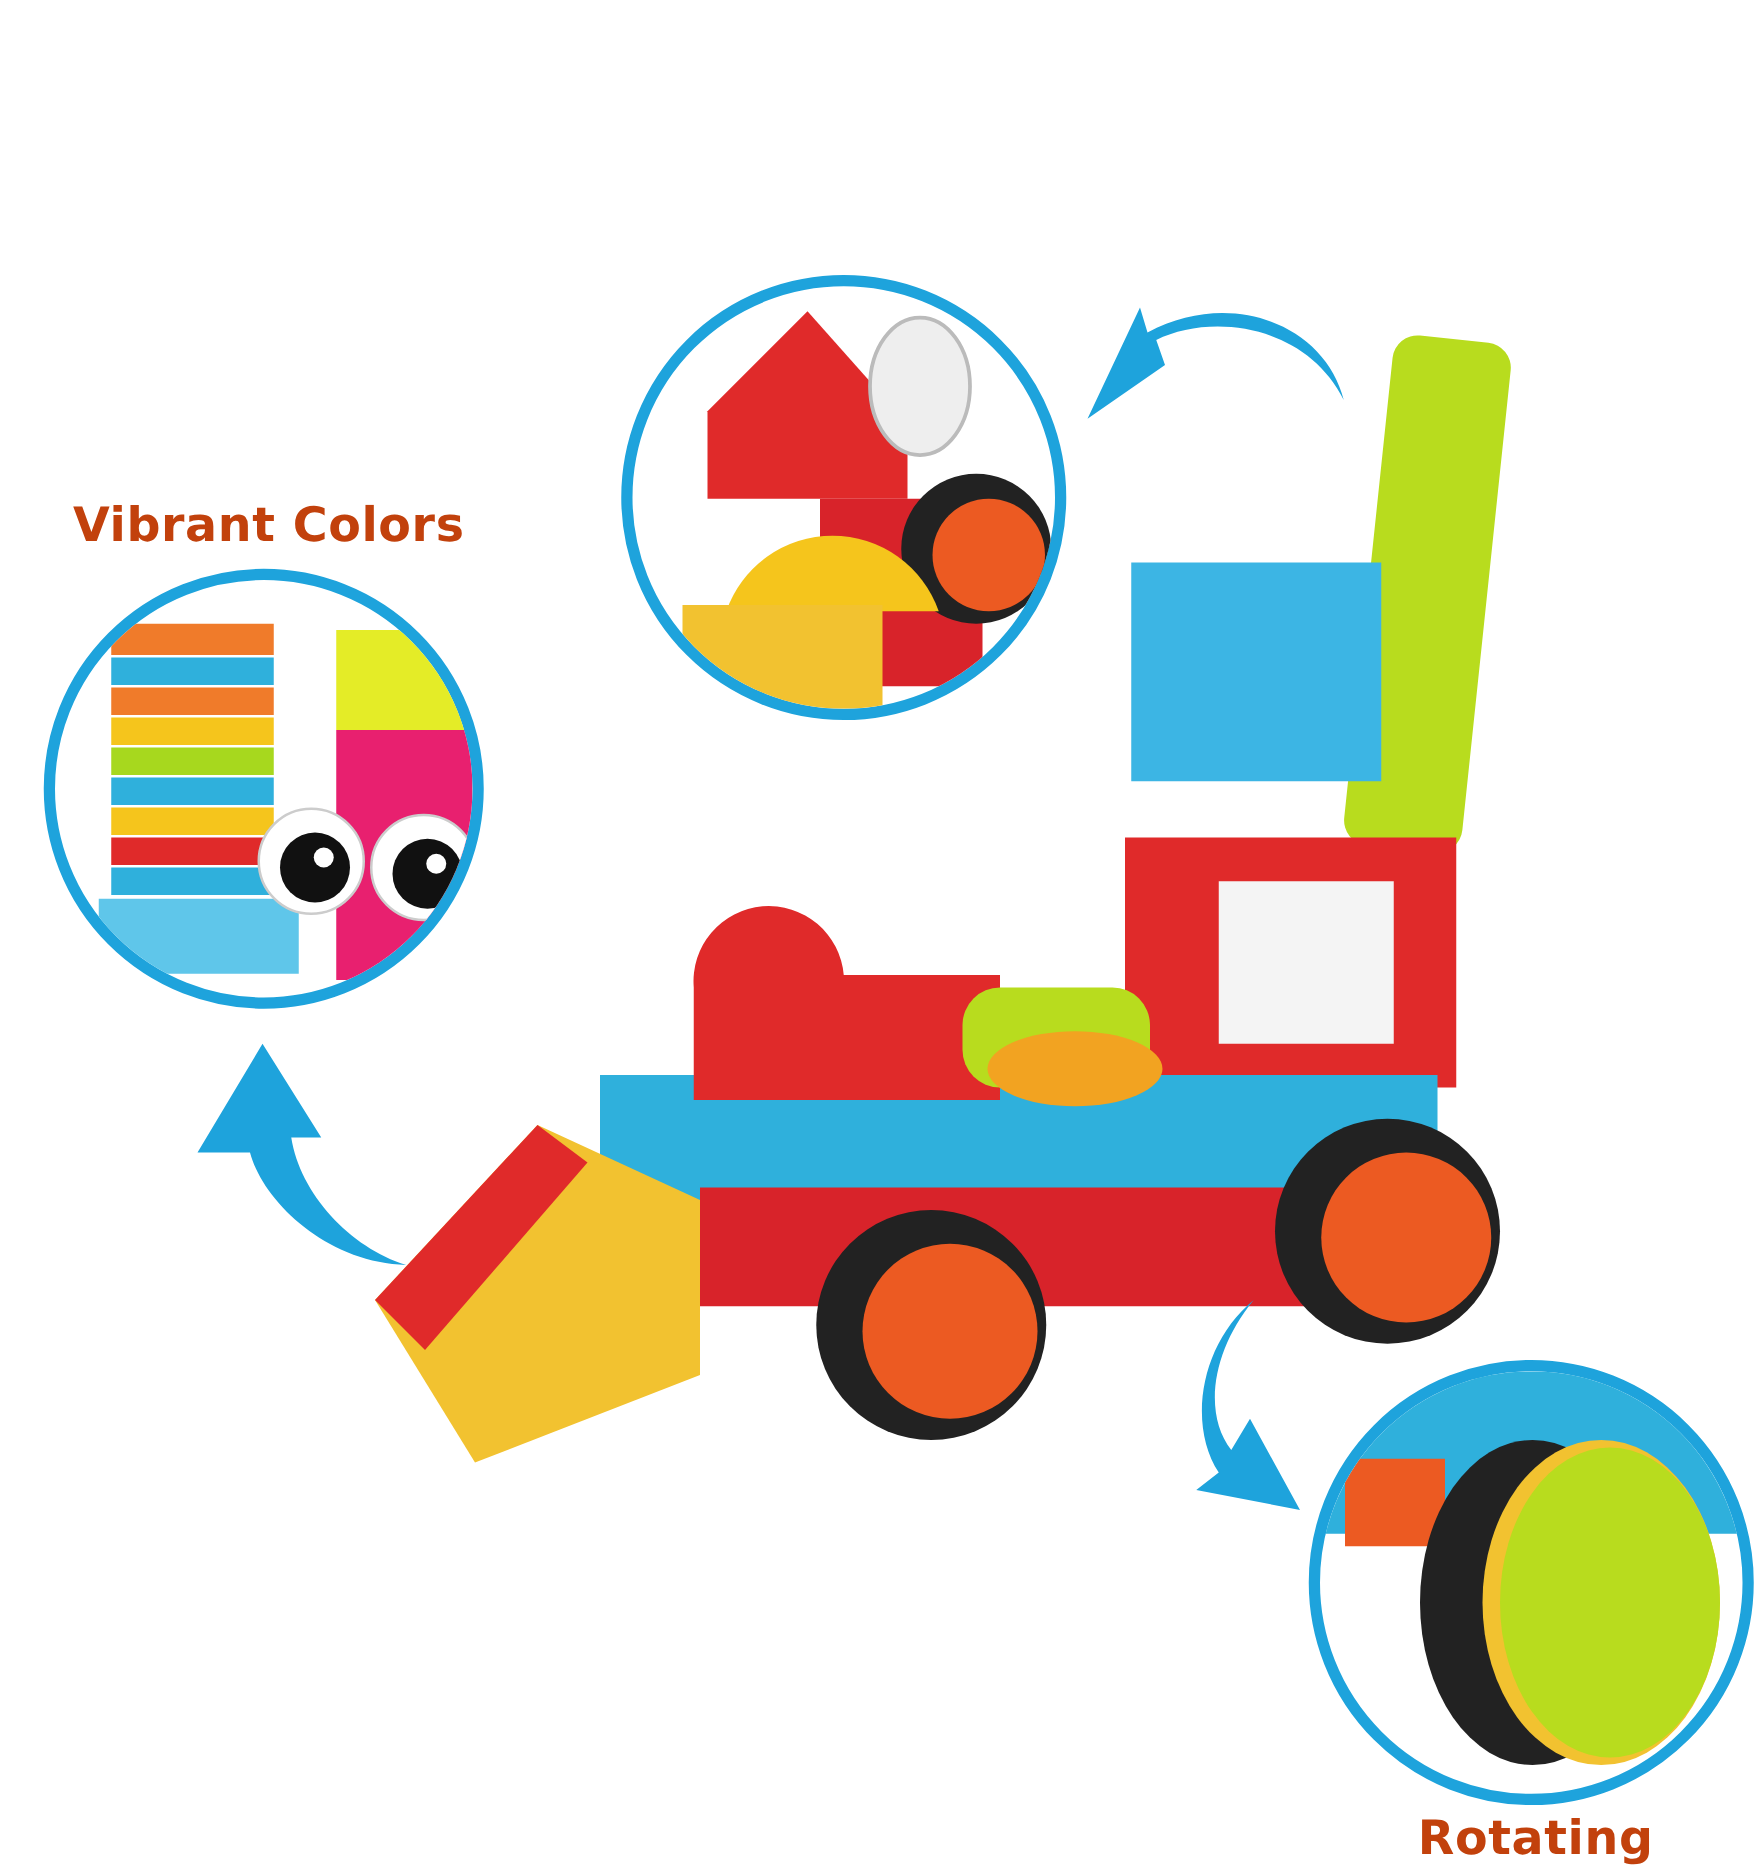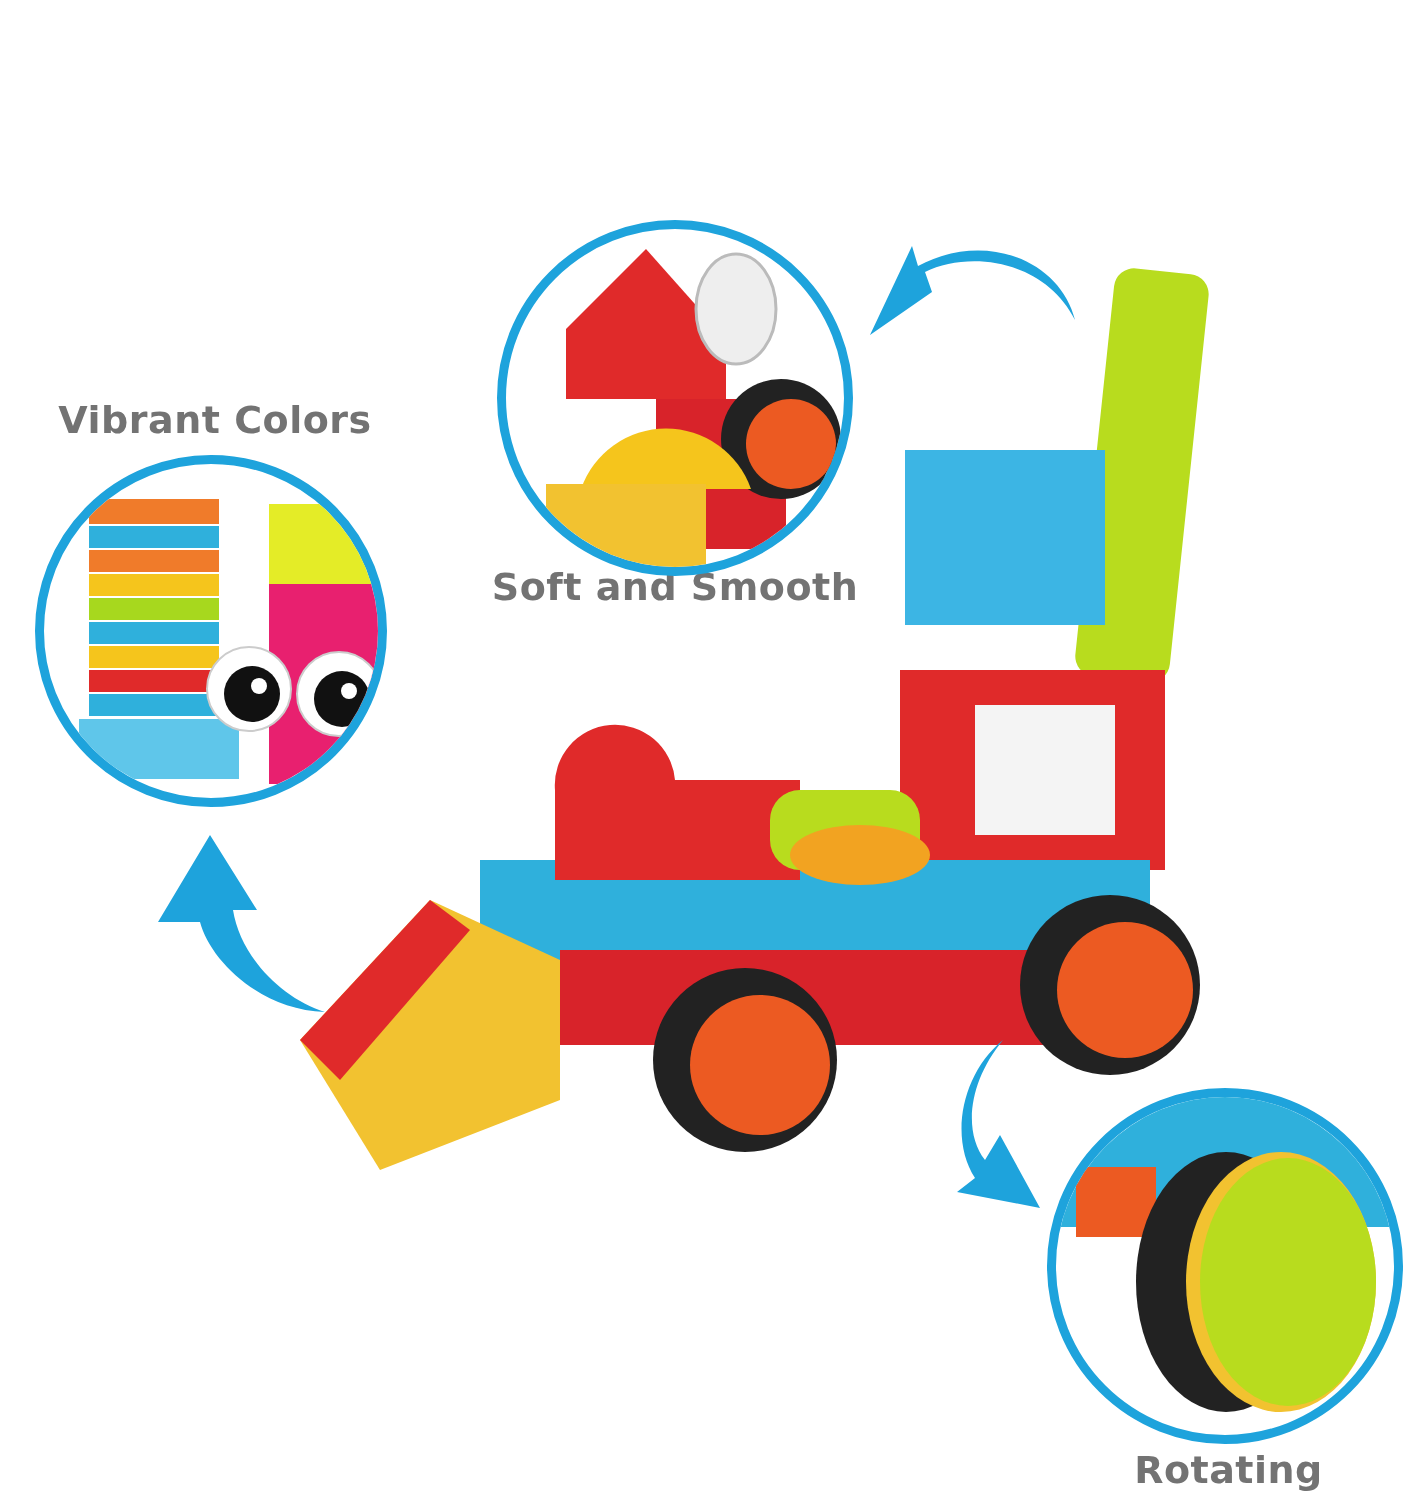--- a/index.html
+++ b/index.html
@@ -1,28 +1,27 @@
 <!DOCTYPE html>
 <html><head>
 <meta charset="utf-8">
 <style>
   html, body { margin:0; padding:0; background:#ffffff; }
   body { width:1407px; height:1500px; position:relative; overflow:hidden; font-family:"DejaVu Sans", sans-serif; }
-  .label { position:absolute; color:#737373; font-weight:bold; font-size:38px; line-height:50px; text-align:center; letter-spacing:0.5px; }
+  .label { position:absolute; color:#c2410c; font-weight:bold; font-size:38px; line-height:50px; text-align:center; letter-spacing:0.5px; }
   .circle { position:absolute; border-radius:50%; border:9px solid #1ea3dc; box-sizing:border-box; overflow:hidden; background:#fff; }
   svg { position:absolute; left:0; top:0; }
 </style>
 </head>
 <body>
 
 <div class="label" style="left:55px; top:395px; width:320px;">
   <span>Vibrant Colors</span>
 </div>
 <div class="label" style="left:480px; top:562px; width:390px;">
-  <div>Soft and Smooth</div>
 </div>
 <div class="label" style="left:1050px; top:1445px; width:357px;">
   <span>Rotating Wheels</span>
 </div>
 
 <div class="circle" style="left:35px; top:455px; width:352px; height:352px;">
   <svg width="334" height="334" viewBox="0 0 334 334">
     <g>
       <rect x="45" y="35" width="130" height="25" fill="#f07b2a"></rect>
       <rect x="45" y="62" width="130" height="22" fill="#2fb0dc"></rect>

